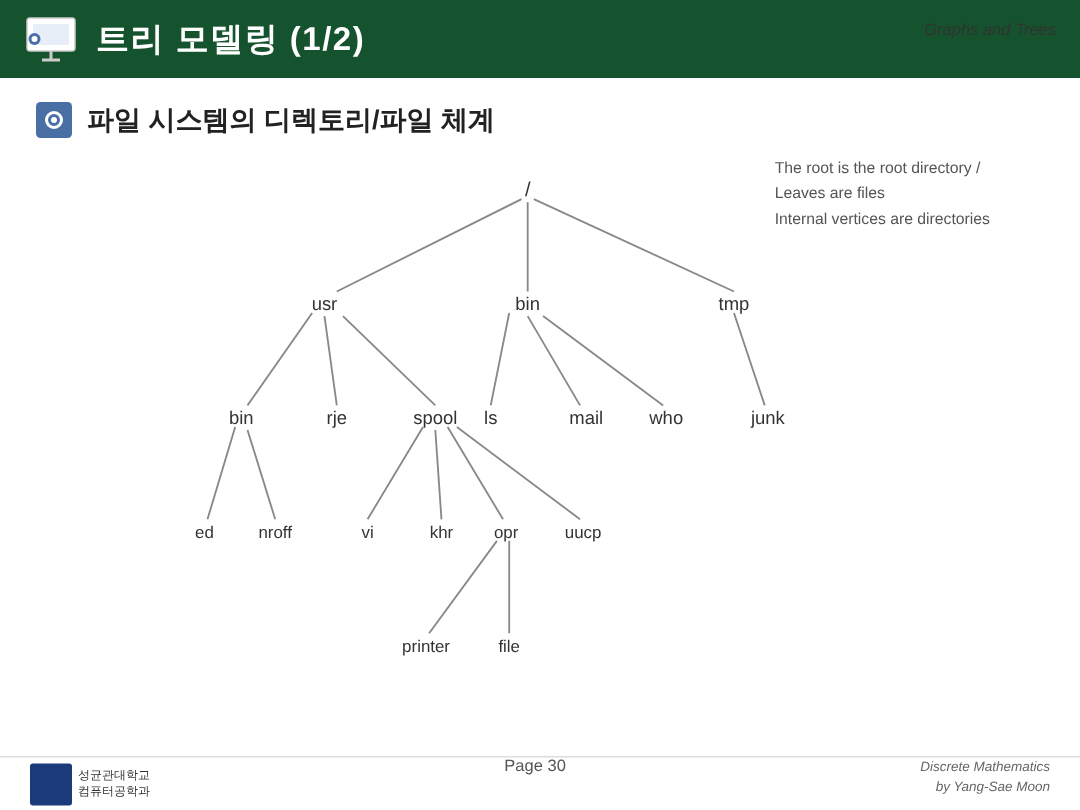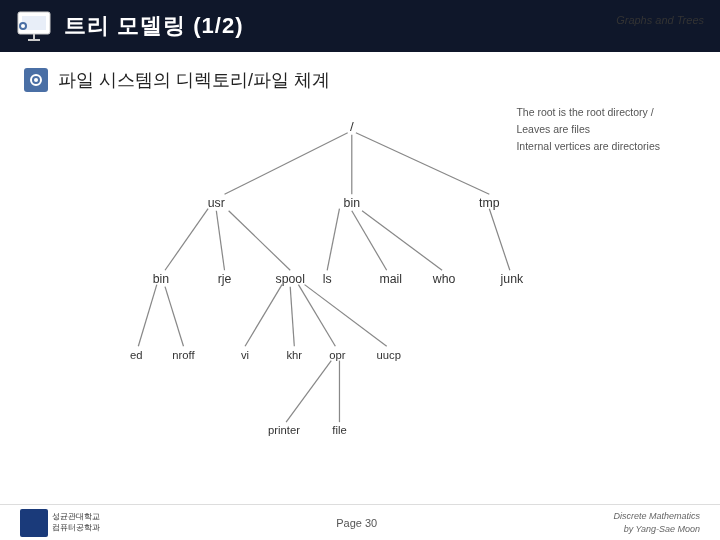--- a/index.html
+++ b/index.html
@@ -7,21 +7,21 @@
       width: 720px;
       height: 540px;
       background: #ffffff;
       font-family: 'Arial', sans-serif;
       overflow: hidden;
       position: relative;
     }
 
     
     .header {
-      background: #0f172a;
+      background: #14532d;
       height: 52px;
       display: flex;
       align-items: center;
       padding: 0 16px;
       gap: 12px;
     }
     .header-icon {
       width: 36px;
       height: 36px;
       flex-shrink: 0;
@@ -54,21 +54,21 @@
       gap: 10px;
       margin-bottom: 12px;
     }
     .section-icon {
       width: 24px;
       height: 24px;
       flex-shrink: 0;
     }
     .section-text {
       font-size: 18px;
-      font-weight: normal;
+      font-weight: bold;
       color: #222;
     }
 
     
     .tree-area {
       position: relative;
       width: 640px;
       height: 390px;
       margin: 0 auto;
     }
@@ -97,21 +97,20 @@
     }
 
     
     .footer {
       position: absolute;
       bottom: 0;
       left: 0;
       right: 0;
       height: 36px;
       display: flex;
-      align-items: center;
       justify-content: space-between;
       padding: 0 20px;
       border-top: 1px solid #ddd;
     }
     .footer-logo {
       display: flex;
       align-items: center;
       gap: 4px;
     }
     .footer-logo-box {

